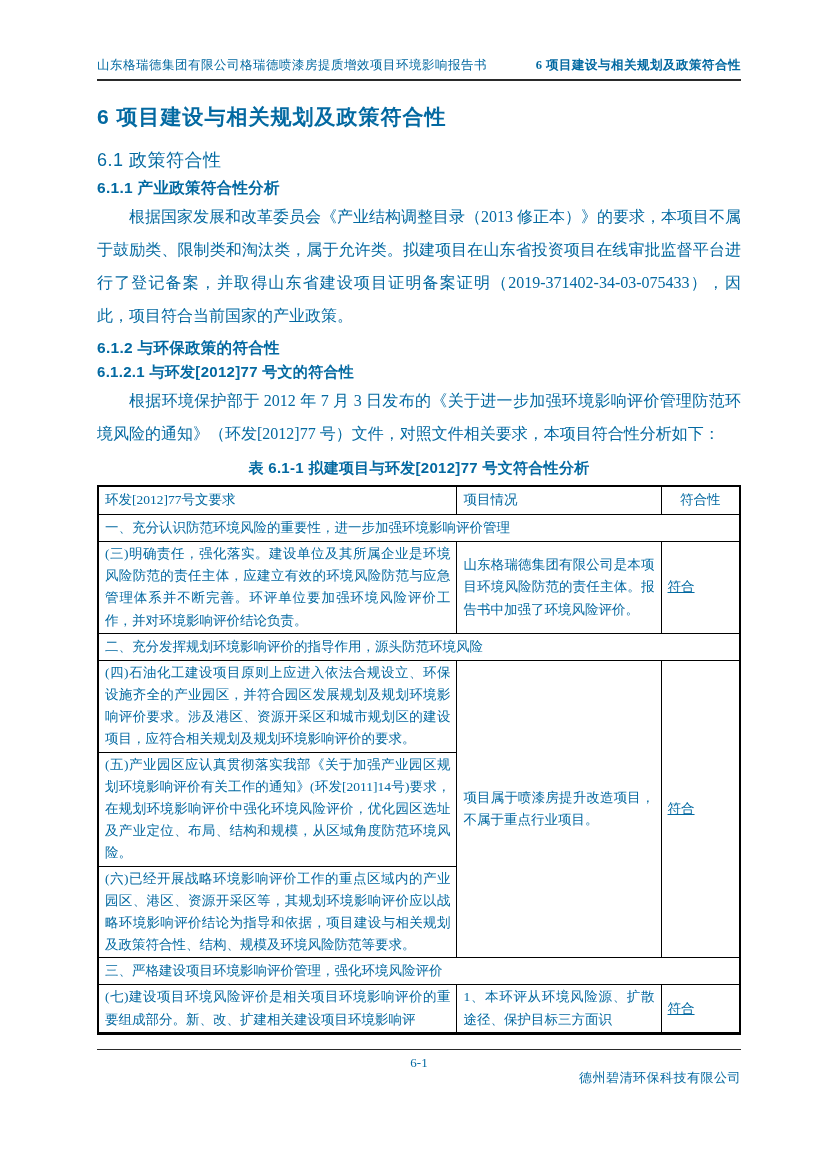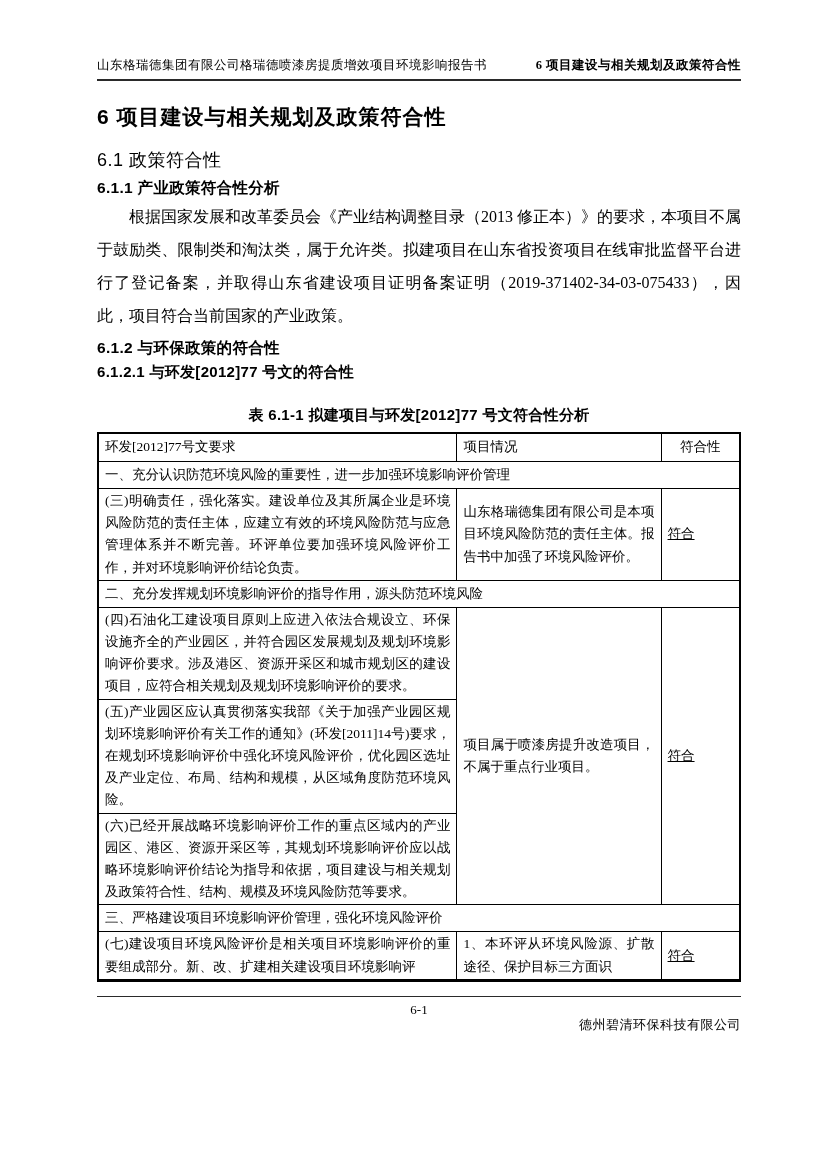--- a/index.html
+++ b/index.html
@@ -1,21 +1,21 @@
 <!DOCTYPE html>
 <html><head>
 <meta charset="utf-8">
 <style>
   html,body{margin:0;padding:0;background:#e8e8e8;}
   .page{
     position:relative;
     width:827px;height:1169px;
     margin:0 auto;
     background:#ffffff;
-    color:#000000;
+    color:#0369a1;
     font-family:"Liberation Serif","DejaVu Serif",serif;
     box-sizing:border-box;
     padding:55px 86px 20px 97px;
     overflow:hidden;
   }
   
   .running-header{
     display:flex;justify-content:space-between;align-items:flex-end;
     font-size:12.5px;line-height:20px;
     padding-bottom:4px;
@@ -51,21 +51,21 @@
   .para{
     font-size:16px;line-height:33px;
     text-align:justify;text-indent:2em;
     margin:2px 0 0 0;
   }
 
   
   .tbl-caption{
     font-family:"Liberation Sans","DejaVu Sans",sans-serif;
     font-weight:600;font-size:15px;line-height:22px;
-    text-align:center;margin-top:22px;letter-spacing:.3px;
+    text-align:center;margin-top:7px;letter-spacing:.3px;
   }
 
   
   table.cmp{
     width:100%;margin-top:6px;
     border-collapse:collapse;table-layout:fixed;
     border:2px solid #000;
     border-bottom-width:3px;
     font-size:13.5px;line-height:22.2px;
   }
@@ -112,20 +112,21 @@
   <div class="h2">6.1 政策符合性</div>
 
   <div class="h3">6.1.1 产业政策符合性分析</div>
 
   <p class="para">根据国家发展和改革委员会《产业结构调整目录（2013 修正本）》的要求，本项目不属于鼓励类、限制类和淘汰类，属于允许类。拟建项目在山东省投资项目在线审批监督平台进行了登记备案，并取得山东省建设项目证明备案证明（2019-371402-34-03-075433），因此，项目符合当前国家的产业政策。</p>
 
   <div class="h3">6.1.2 与环保政策的符合性</div>
 
   <div class="h4">6.1.2.1 与环发[2012]77 号文的符合性</div>
 
+  <p class="para">根据环境保护部于 2012 年 7 月 3 日发布的《关于进一步加强环境影响评价管理防范环境风险的通知》（环发[2012]77 号）文件，对照文件相关要求，本项目符合性分析如下：</p>
 
   <div class="tbl-caption">表 6.1-1  拟建项目与环发[2012]77 号文符合性分析</div>
 
   <table class="cmp">
     <colgroup>
         <col class="c1">
         <col class="c2">
         <col class="c3">
       </colgroup>
     <tbody>

